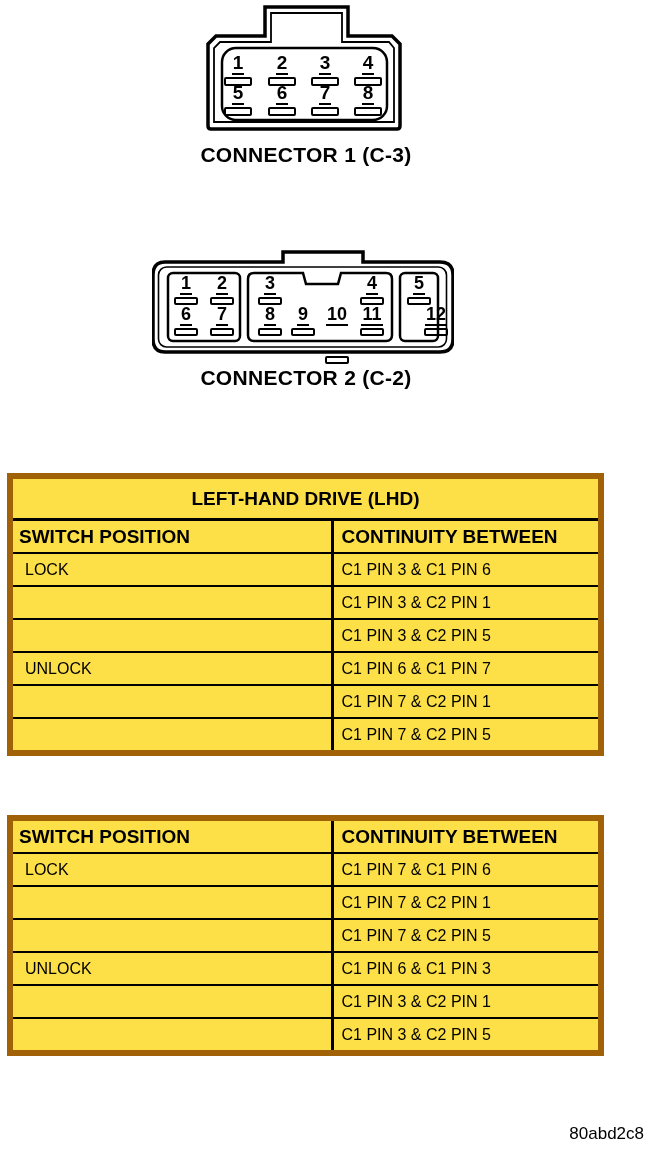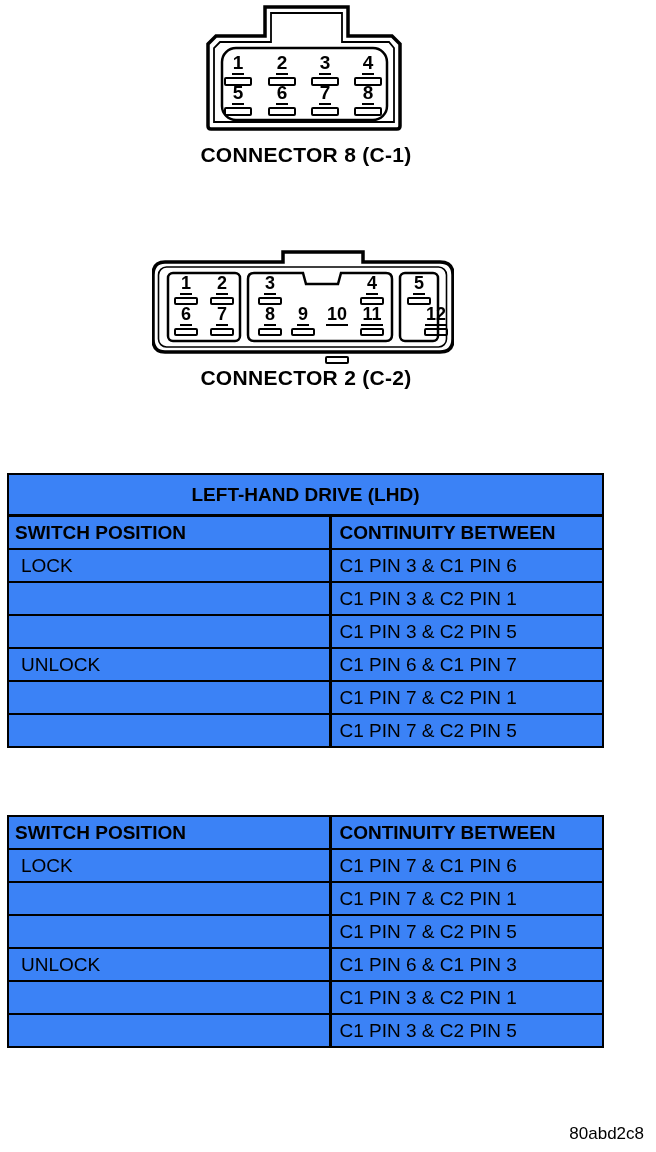--- a/index.html
+++ b/index.html
@@ -18,28 +18,28 @@
   .c2 .pin-num{font-size:18px;line-height:18px;}
   .pin-slot{width:24px;height:5px;border:2.5px solid #000;border-radius:2px;margin-top:2px;}
   .c2 .pin-slot{width:20px;height:4px;}
   .conn-label{
     position:absolute;left:150px;width:312px;text-align:center;
     font-weight:bold;font-size:21px;letter-spacing:.3px;
   }
   
   table.ctable{
     position:absolute;left:7px;width:597px;border-collapse:collapse;
-    table-layout:fixed;border:1px solid #a16207;background:#3b82f6;
+    table-layout:fixed;border:6px solid #a16207;background:#fde047;
   }
   table.ctable th,table.ctable td{
     border:2px solid #000;overflow:hidden;white-space:nowrap;
   }
   .ttl{height:37px;font-size:19px;font-weight:bold;text-align:center;border-bottom:3px solid #000 !important;}
   th.hcell{height:31px;font-size:19px;font-weight:bold;text-align:left;padding:0 0 0 6px;margin-left:12px;}
-  td.dcell{height:31px;font-size:19px;font-weight:normal;padding:0 0 0 12px;}
+  td.dcell{height:31px;font-size:16px;font-weight:normal;padding:0 0 0 12px;}
   .colA{border-right:3px solid #000 !important;}
   td.colB,th.colB{padding-left:8px;}
   
   #figure-code{position:absolute;right:12px;top:1124px;font-size:17px;}
 </style>
 </head>
 <body>
 
 <div id="page">
 
@@ -76,21 +76,21 @@
     <div class="pin" style="left:104px;top:78px;">
       <span class="pin-num">7</span>
       <span class="pin-slot"></span>
     </div>
     <div class="pin" style="left:147px;top:78px;">
       <span class="pin-num">8</span>
       <span class="pin-slot"></span>
     </div>
   </div>
 
-  <div class="conn-label" style="top:143px;">CONNECTOR 8 (C-1)</div>
+  <div class="conn-label" style="top:143px;">CONNECTOR 1 (C-3)</div>
 
   <div class="conn c2" style="left:152px;top:250px;width:302px;height:105px;">
     <svg width="302" height="105" viewBox="0 0 302 105">
       <path d="M131,2 L211,2 L211,12 L288,12 Q301,12 301,25 L301,89 Q301,102 288,102 L13,102 Q1,102 1,89 L1,25 Q1,12 13,12 L131,12 Z" fill="none" stroke="#000" stroke-width="3.5"></path>
       <rect x="6.5" y="17" width="288" height="80" rx="8" fill="none" stroke="#000" stroke-width="1.6"></rect>
       <rect x="16" y="23" width="72" height="68" rx="5" fill="none" stroke="#000" stroke-width="2.5"></rect>
       <path d="M102,23 L151,23 L154,34 L186,34 L189,23 L234,23 Q240,23 240,29 L240,85 Q240,91 234,91 L102,91 Q96,91 96,85 L96,29 Q96,23 102,23 Z" fill="none" stroke="#000" stroke-width="2.5"></path>
       <rect x="248" y="23" width="38" height="68" rx="5" fill="none" stroke="#000" stroke-width="2.5"></rect>
     </svg>
     <div class="pin" style="left:16px;top:24px;">

